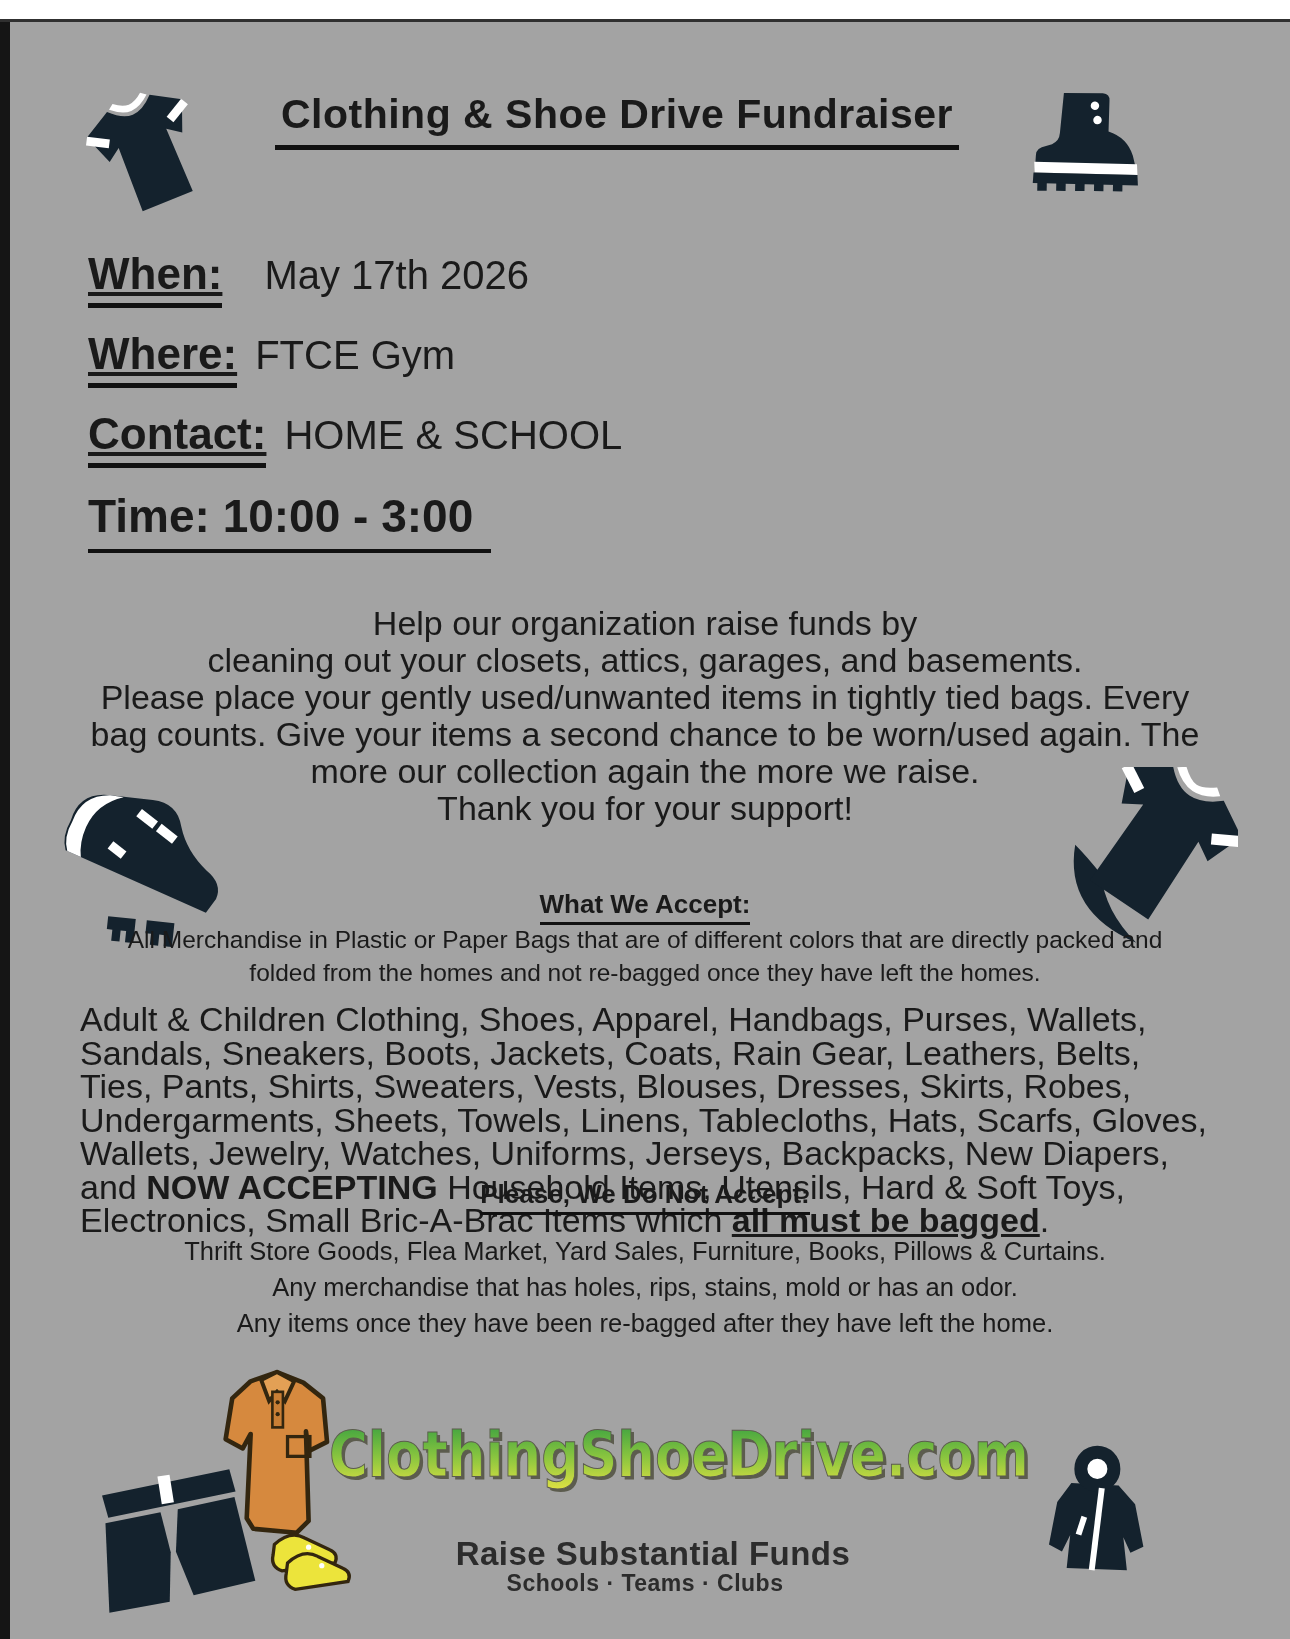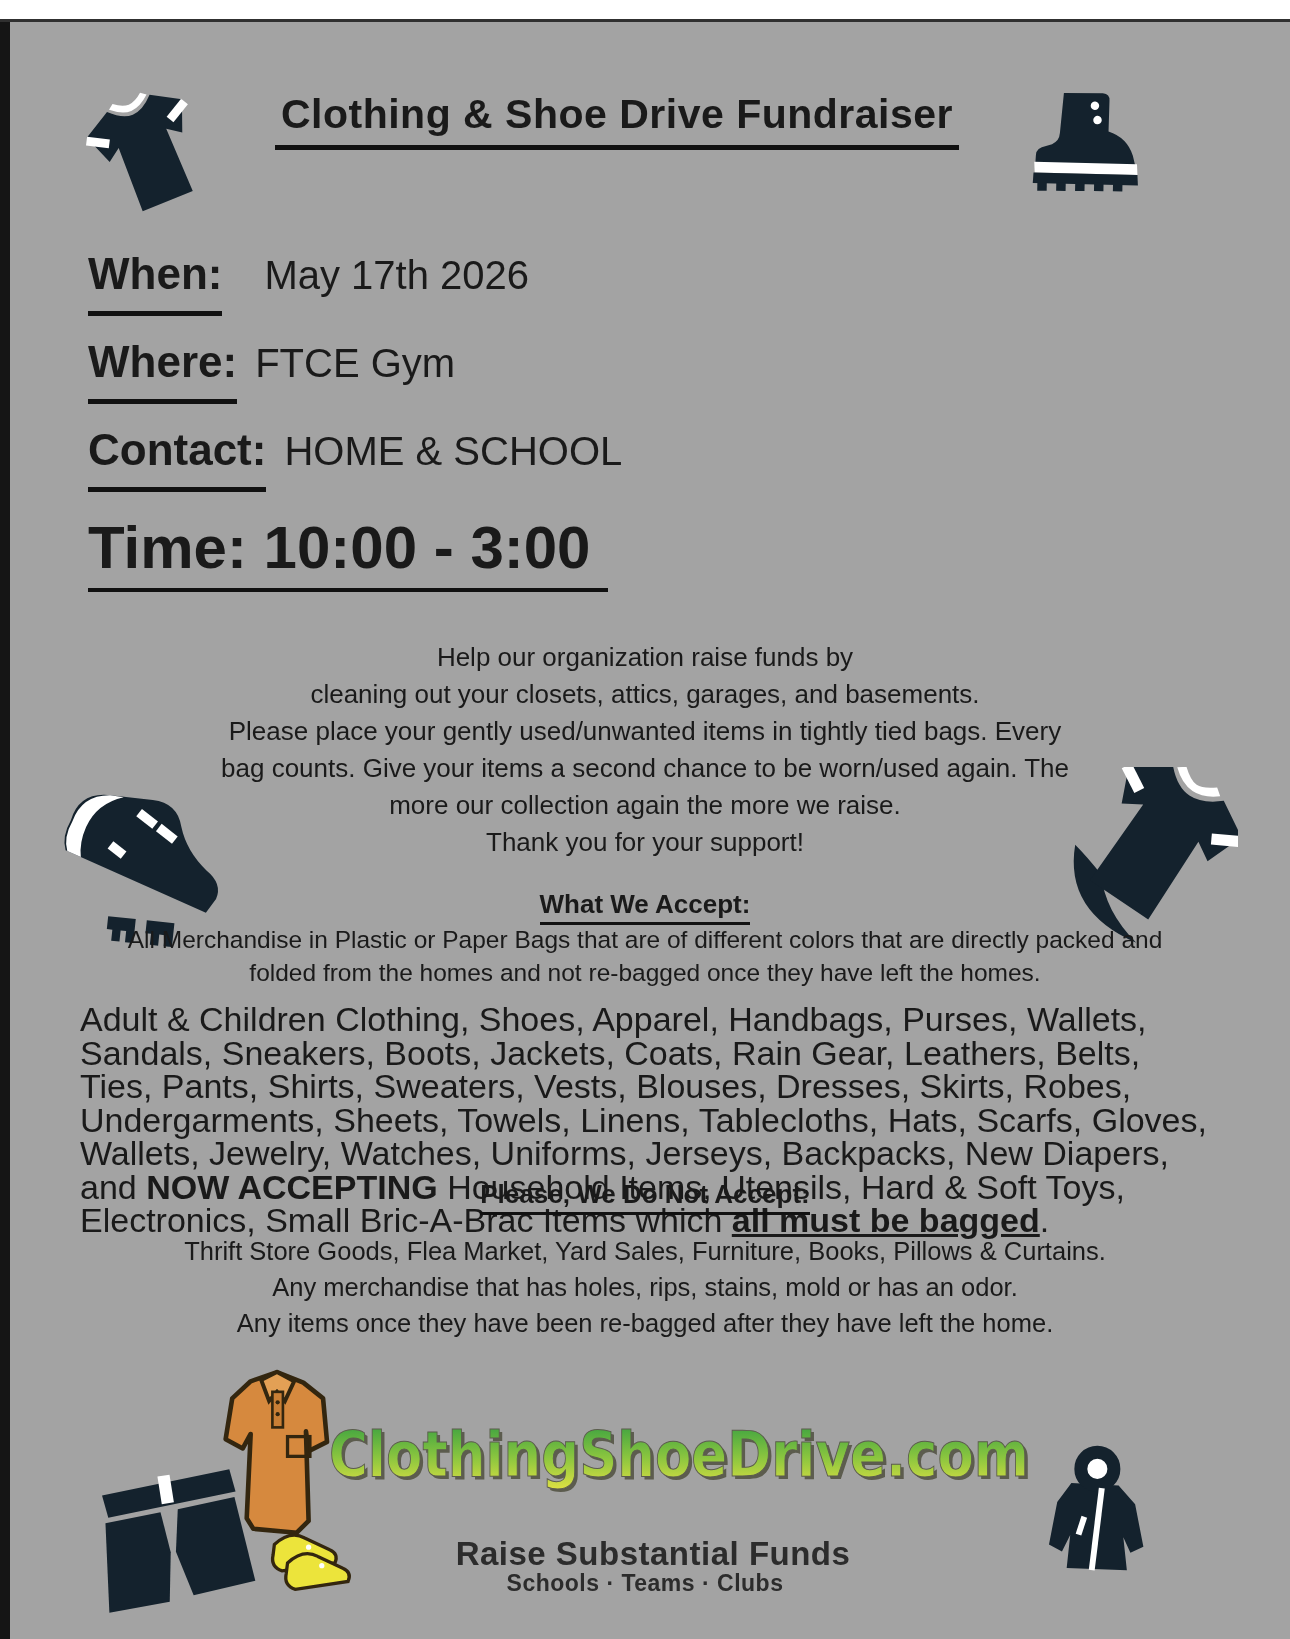--- a/index.html
+++ b/index.html
@@ -18,31 +18,31 @@
   .page-title{
     display:inline-block;font-size:41px;font-weight:bold;letter-spacing:0.5px;
     border-bottom:5px solid #111;padding:0 6px 7px 6px;transform:translateX(-28px);
   }
 
   
   .info{top:230px;left:88px;}
   .info-row{margin-bottom:21px;white-space:nowrap;}
   .info-label{
     display:inline-block;font-size:44px;font-weight:bold;
-    border-bottom:5px solid #111;padding-bottom:12px;
+    border-bottom:5px solid #111;padding-bottom:4px;text-decoration:underline;
   }
   .info-value{font-size:40px;margin-left:18px;}
   .gap-wide{margin-left:42px;}
   .time-line{
-    display:inline-block;font-size:60px;font-weight:bold;
+    display:inline-block;font-size:46px;font-weight:bold;
     border-bottom:4px solid #111;padding:0 18px 6px 0;
   }
 
   
-  .intro{top:620px;font-size:26px;line-height:37px;text-align:center;}
+  .intro{top:586px;font-size:34px;line-height:37px;text-align:center;}
 
   
   .sec-head{font-size:26px;font-weight:bold;}
   .sec-head span{display:inline-block;border-bottom:3px solid #111;padding-bottom:2px;}
   .accept-head{top:870px;}
   .accept-intro{top:904px;font-size:24.5px;line-height:33px;}
   .accept-list{
     top:984px;font-size:34px;line-height:33.5px;
     left:80px;width:1130px;
   }

